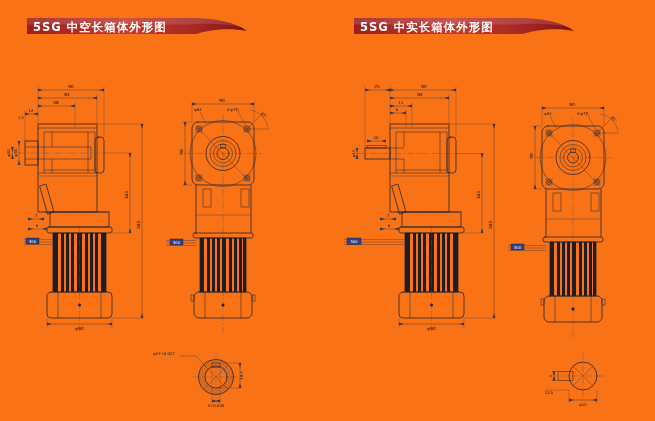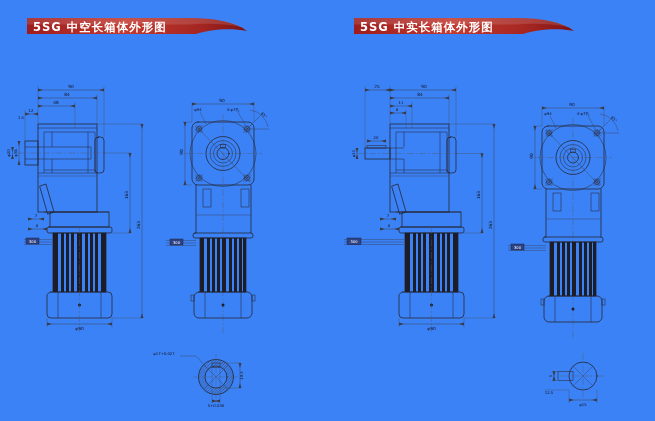--- a/index.html
+++ b/index.html
@@ -1,16 +1,16 @@
 <!DOCTYPE html>
 <html><head>
 <meta charset="utf-8">
 <style>
   html,body{margin:0;padding:0;background:#ffffff;}
-  .page{position:relative;width:655px;height:421px;background:#3b82f6;overflow:hidden;
+  .page{position:relative;width:655px;height:421px;background:#f97316;overflow:hidden;
         font-family:"Liberation Sans",sans-serif;}
   svg{display:block;}
   .obj{stroke:#262633;stroke-width:.8;fill:none;stroke-linecap:round;}
   .obj2{stroke:#2b2b38;stroke-width:.55;fill:none;}
   .thin{stroke:#3a3a46;stroke-width:.4;fill:none;}
   .dim{stroke:#3a3a46;stroke-width:.45;fill:none;
        marker-start:url(#mA);marker-end:url(#mA);}
   .ext{stroke:#4a4a55;stroke-width:.38;fill:none;}
   .cl{stroke:#55555f;stroke-width:.4;fill:none;stroke-dasharray:7 2 1.5 2;}
   .fin{fill:#1d1d28;stroke:none;}

